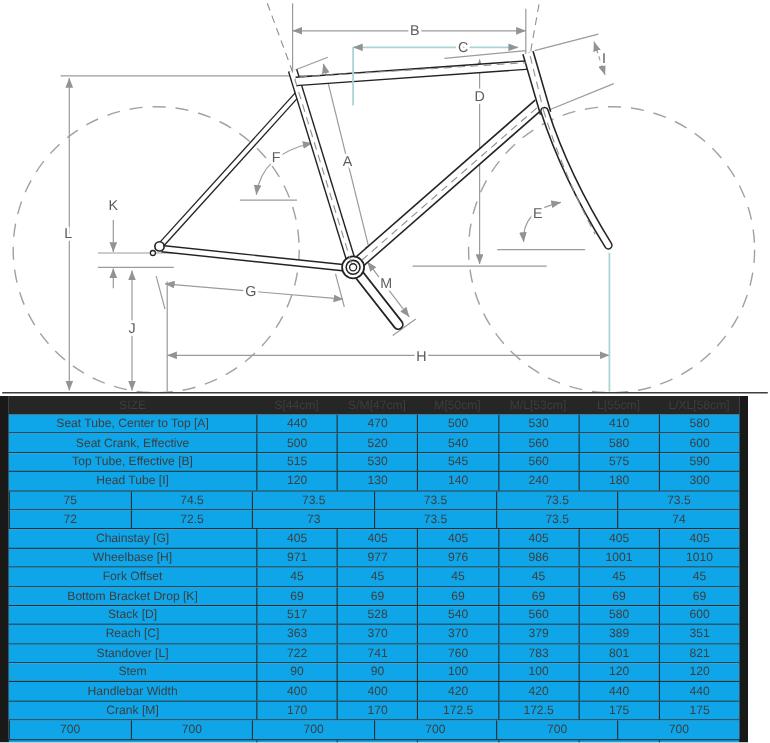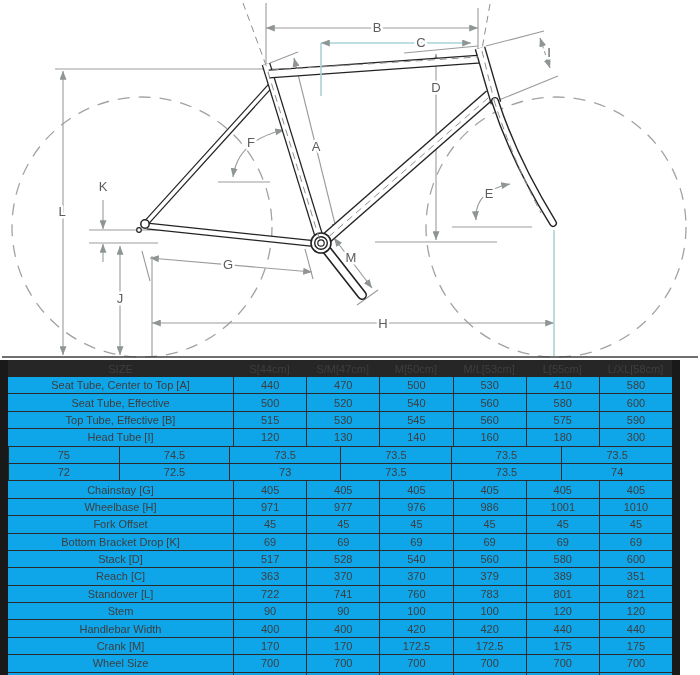--- a/index.html
+++ b/index.html
@@ -152,21 +152,21 @@
         <div class="tr">
           <div class="td label-col">Seat Tube, Center to Top [A]</div>
           <div class="td val-col">440</div>
           <div class="td val-col">470</div>
           <div class="td val-col">500</div>
           <div class="td val-col">530</div>
           <div class="td val-col">410</div>
           <div class="td val-col">580</div>
         </div>
         <div class="tr">
-          <div class="td label-col">Seat Tube, Effective</div>
+          <div class="td label-col">Seat Crank, Effective</div>
           <div class="td val-col">500</div>
           <div class="td val-col">520</div>
           <div class="td val-col">540</div>
           <div class="td val-col">560</div>
           <div class="td val-col">580</div>
           <div class="td val-col">600</div>
         </div>
         <div class="tr">
           <div class="td label-col">Top Tube, Effective [B]</div>
           <div class="td val-col">515</div>
@@ -174,21 +174,21 @@
           <div class="td val-col">545</div>
           <div class="td val-col">560</div>
           <div class="td val-col">575</div>
           <div class="td val-col">590</div>
         </div>
         <div class="tr">
           <div class="td label-col">Head Tube [I]</div>
           <div class="td val-col">120</div>
           <div class="td val-col">130</div>
           <div class="td val-col">140</div>
-          <div class="td val-col">160</div>
+          <div class="td val-col">240</div>
           <div class="td val-col">180</div>
           <div class="td val-col">300</div>
         </div>
         <div class="tr">
           <div class="td val-col">75</div>
           <div class="td val-col">74.5</div>
           <div class="td val-col">73.5</div>
           <div class="td val-col">73.5</div>
           <div class="td val-col">73.5</div>
           <div class="td val-col">73.5</div>
@@ -285,21 +285,20 @@
         <div class="tr">
           <div class="td label-col">Crank [M]</div>
           <div class="td val-col">170</div>
           <div class="td val-col">170</div>
           <div class="td val-col">172.5</div>
           <div class="td val-col">172.5</div>
           <div class="td val-col">175</div>
           <div class="td val-col">175</div>
         </div>
         <div class="tr">
-          <div class="td label-col">Wheel Size</div>
           <div class="td val-col">700</div>
           <div class="td val-col">700</div>
           <div class="td val-col">700</div>
           <div class="td val-col">700</div>
           <div class="td val-col">700</div>
           <div class="td val-col">700</div>
         </div>
         <div class="tr">
           <div class="td label-col">Seat Post Diameter</div>
           <div class="td val-col">31.6</div>

